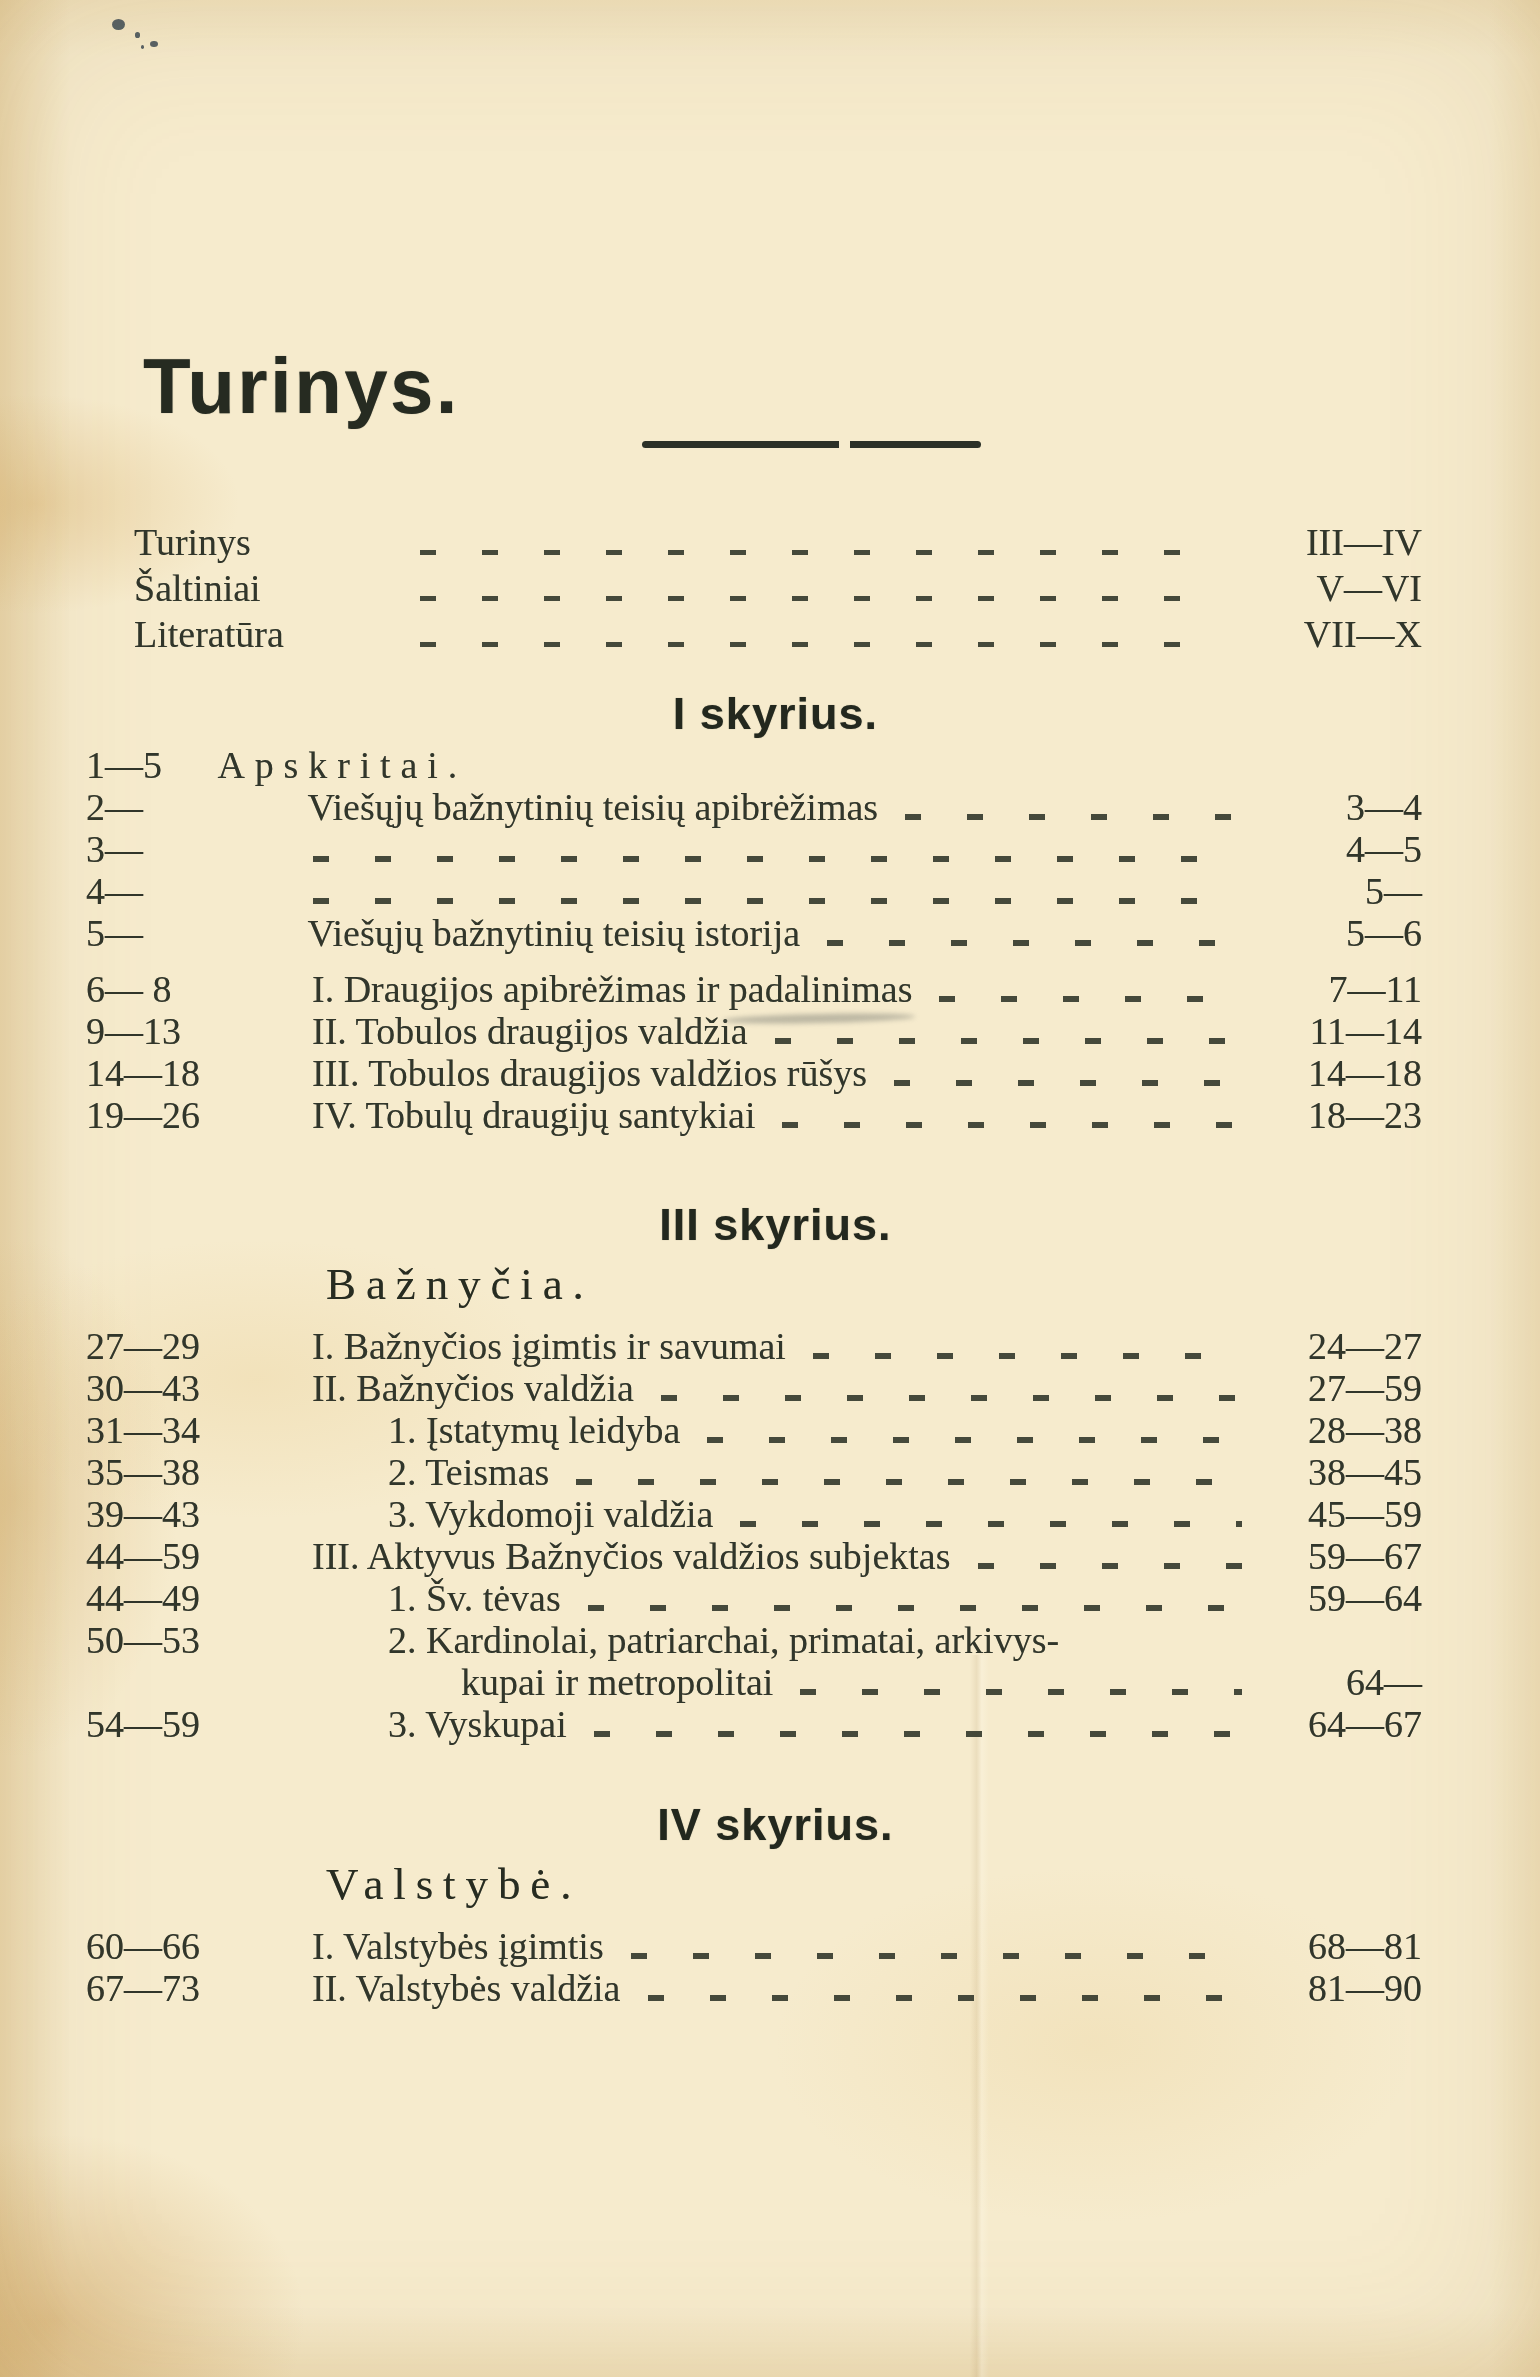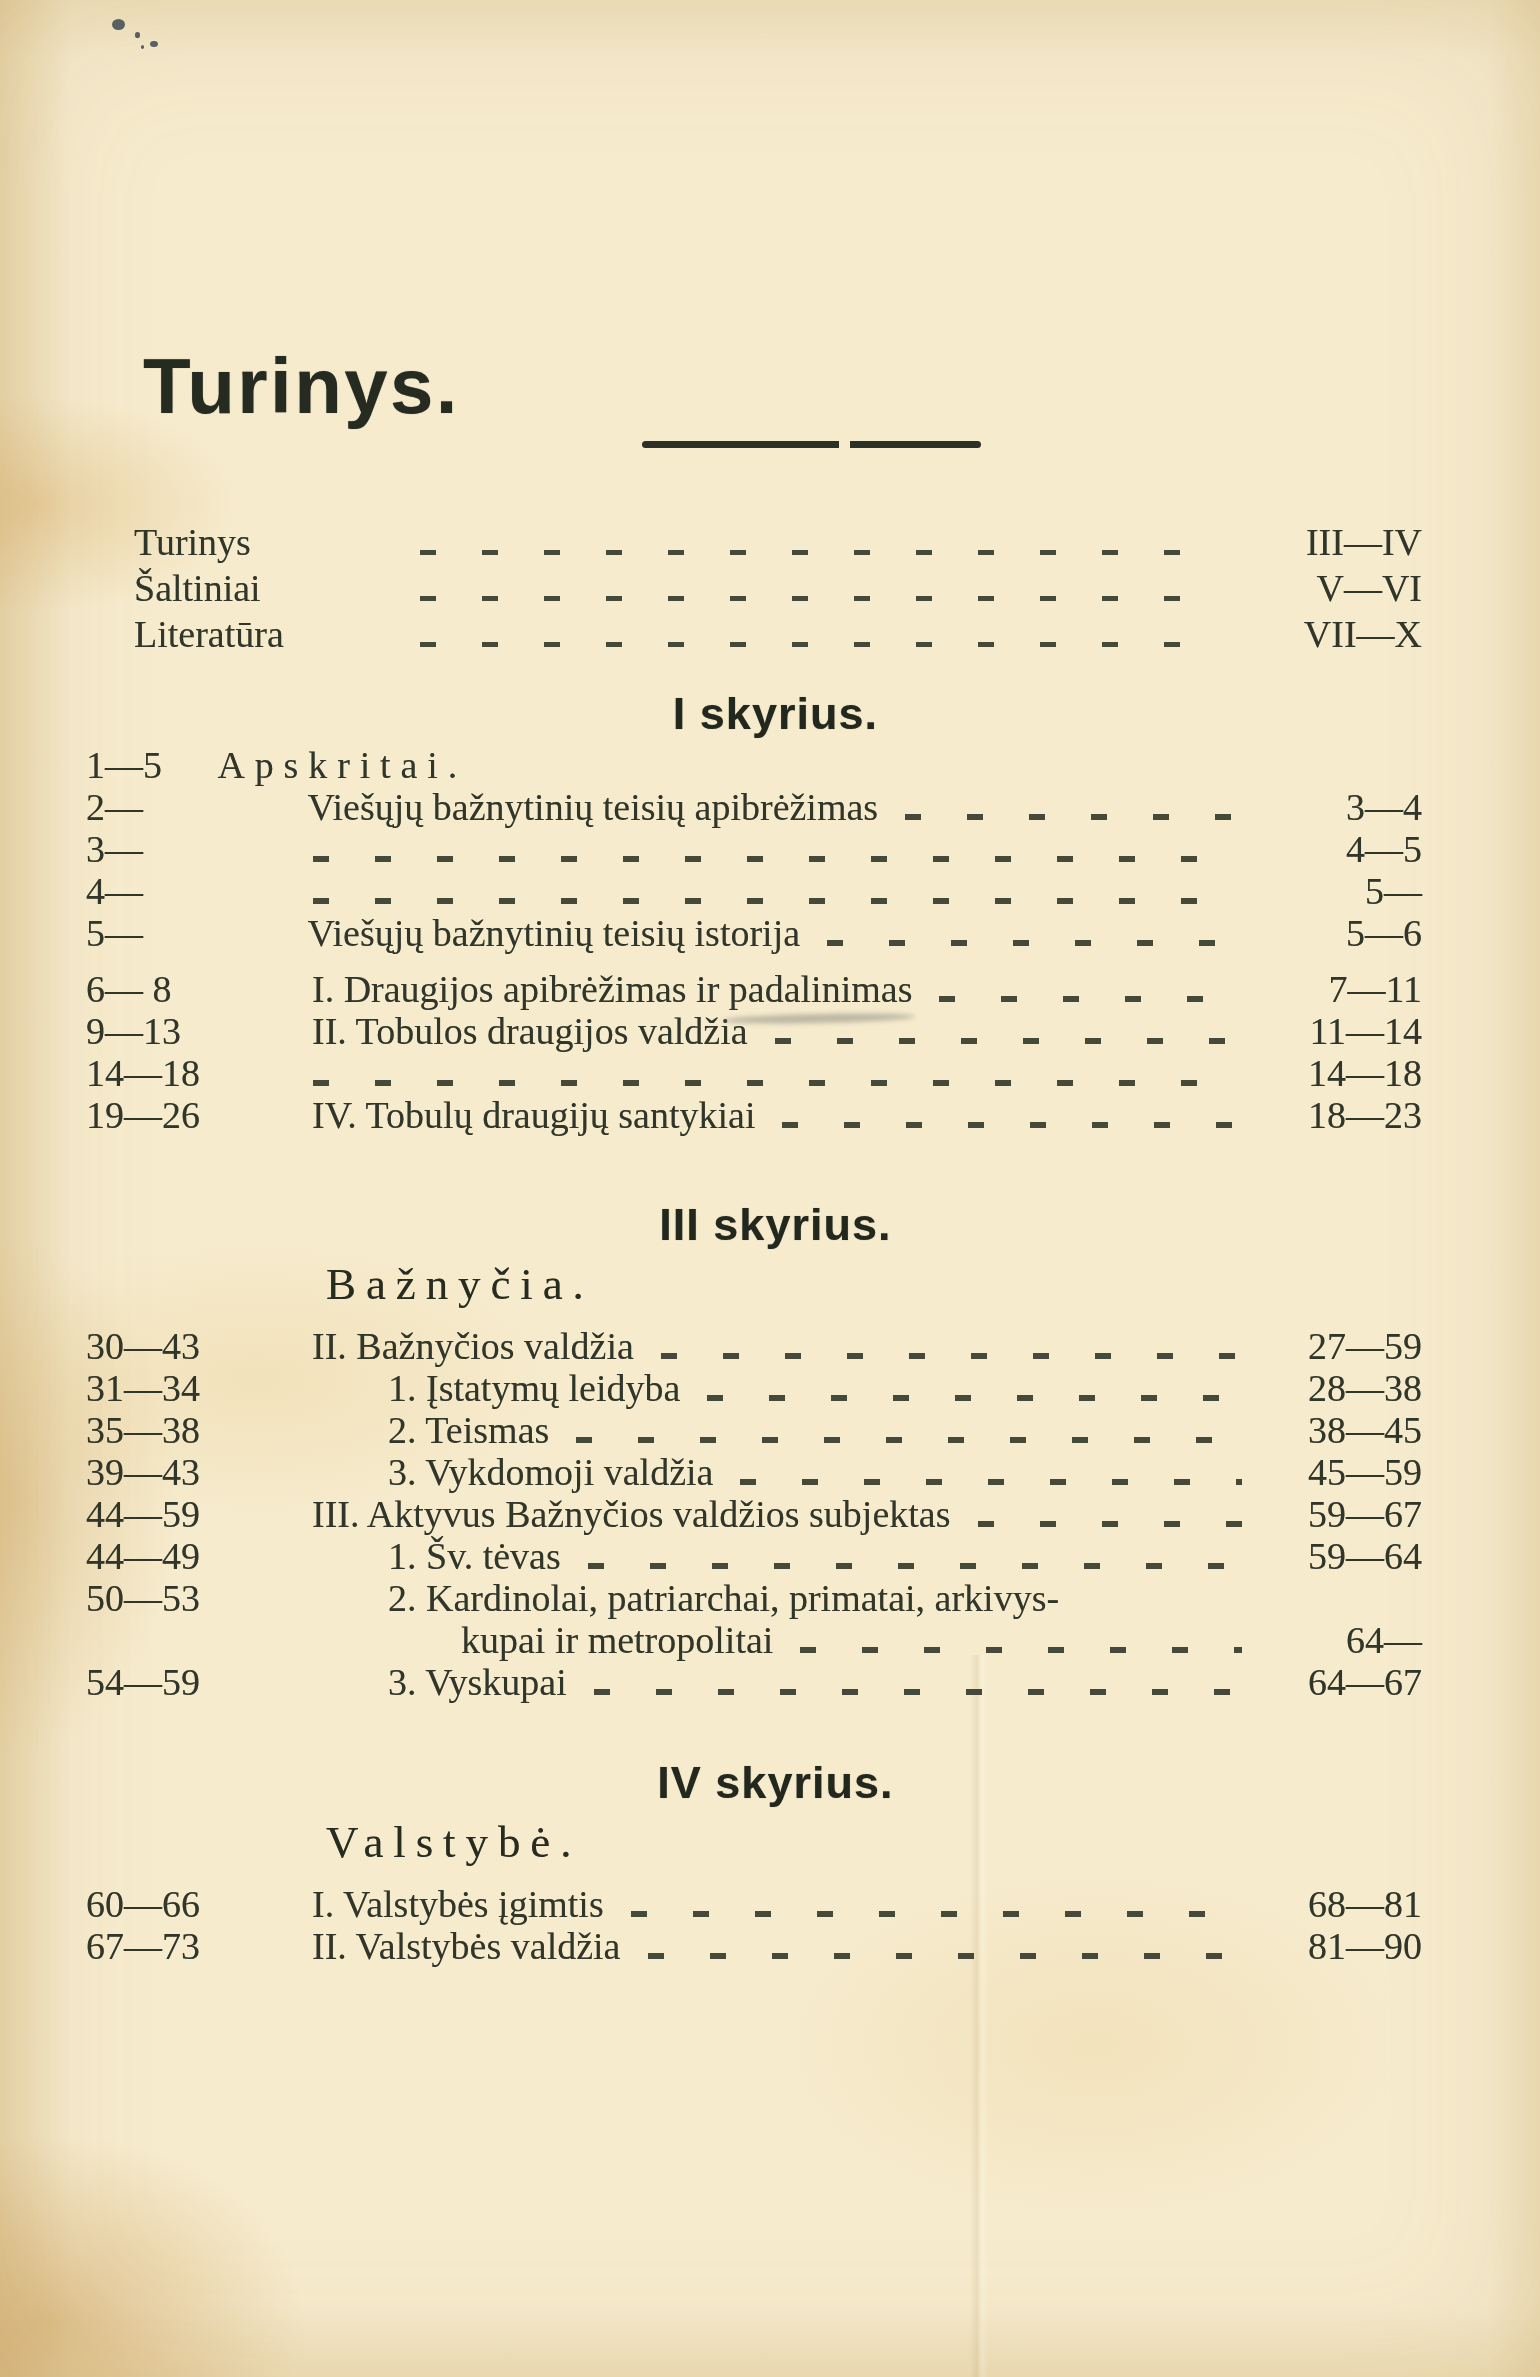--- a/index.html
+++ b/index.html
@@ -166,36 +166,43 @@
             <span class="pages">7—11</span>
           </div>
           <div class="row lv-roman">
             <span class="nr">9—13</span>
             <span class="txt">II. Tobulos draugijos valdžia</span>
             <span class="leader"></span>
             <span class="pages">11—14</span>
           </div>
           <div class="row lv-roman">
             <span class="nr">14—18</span>
+            <span class="txt">III. Tobulos draugijos valdžios rūšys</span>
             <span class="leader"></span>
             <span class="pages">14—18</span>
           </div>
           <div class="row lv-roman">
             <span class="nr">19—26</span>
             <span class="txt">IV. Tobulų draugijų santykiai</span>
             <span class="leader"></span>
             <span class="pages">18—23</span>
           </div>
         </div>
       </section>
       <section class="sec-2">
         <h2 class="skyrius">III skyrius.</h2>
         <div class="subheading">Bažnyčia.</div>
         <div class="rows">
           <div class="row lv-roman">
+            <span class="nr">27—29</span>
+            <span class="txt">I. Bažnyčios įgimtis ir savumai</span>
+            <span class="leader"></span>
+            <span class="pages">24—27</span>
+          </div>
+          <div class="row lv-roman">
             <span class="nr">30—43</span>
             <span class="txt">II. Bažnyčios valdžia</span>
             <span class="leader"></span>
             <span class="pages">27—59</span>
           </div>
           <div class="row lv-sub">
             <span class="nr">31—34</span>
             <span class="txt">1. Įstatymų leidyba</span>
             <span class="leader"></span>
             <span class="pages">28—38</span>

